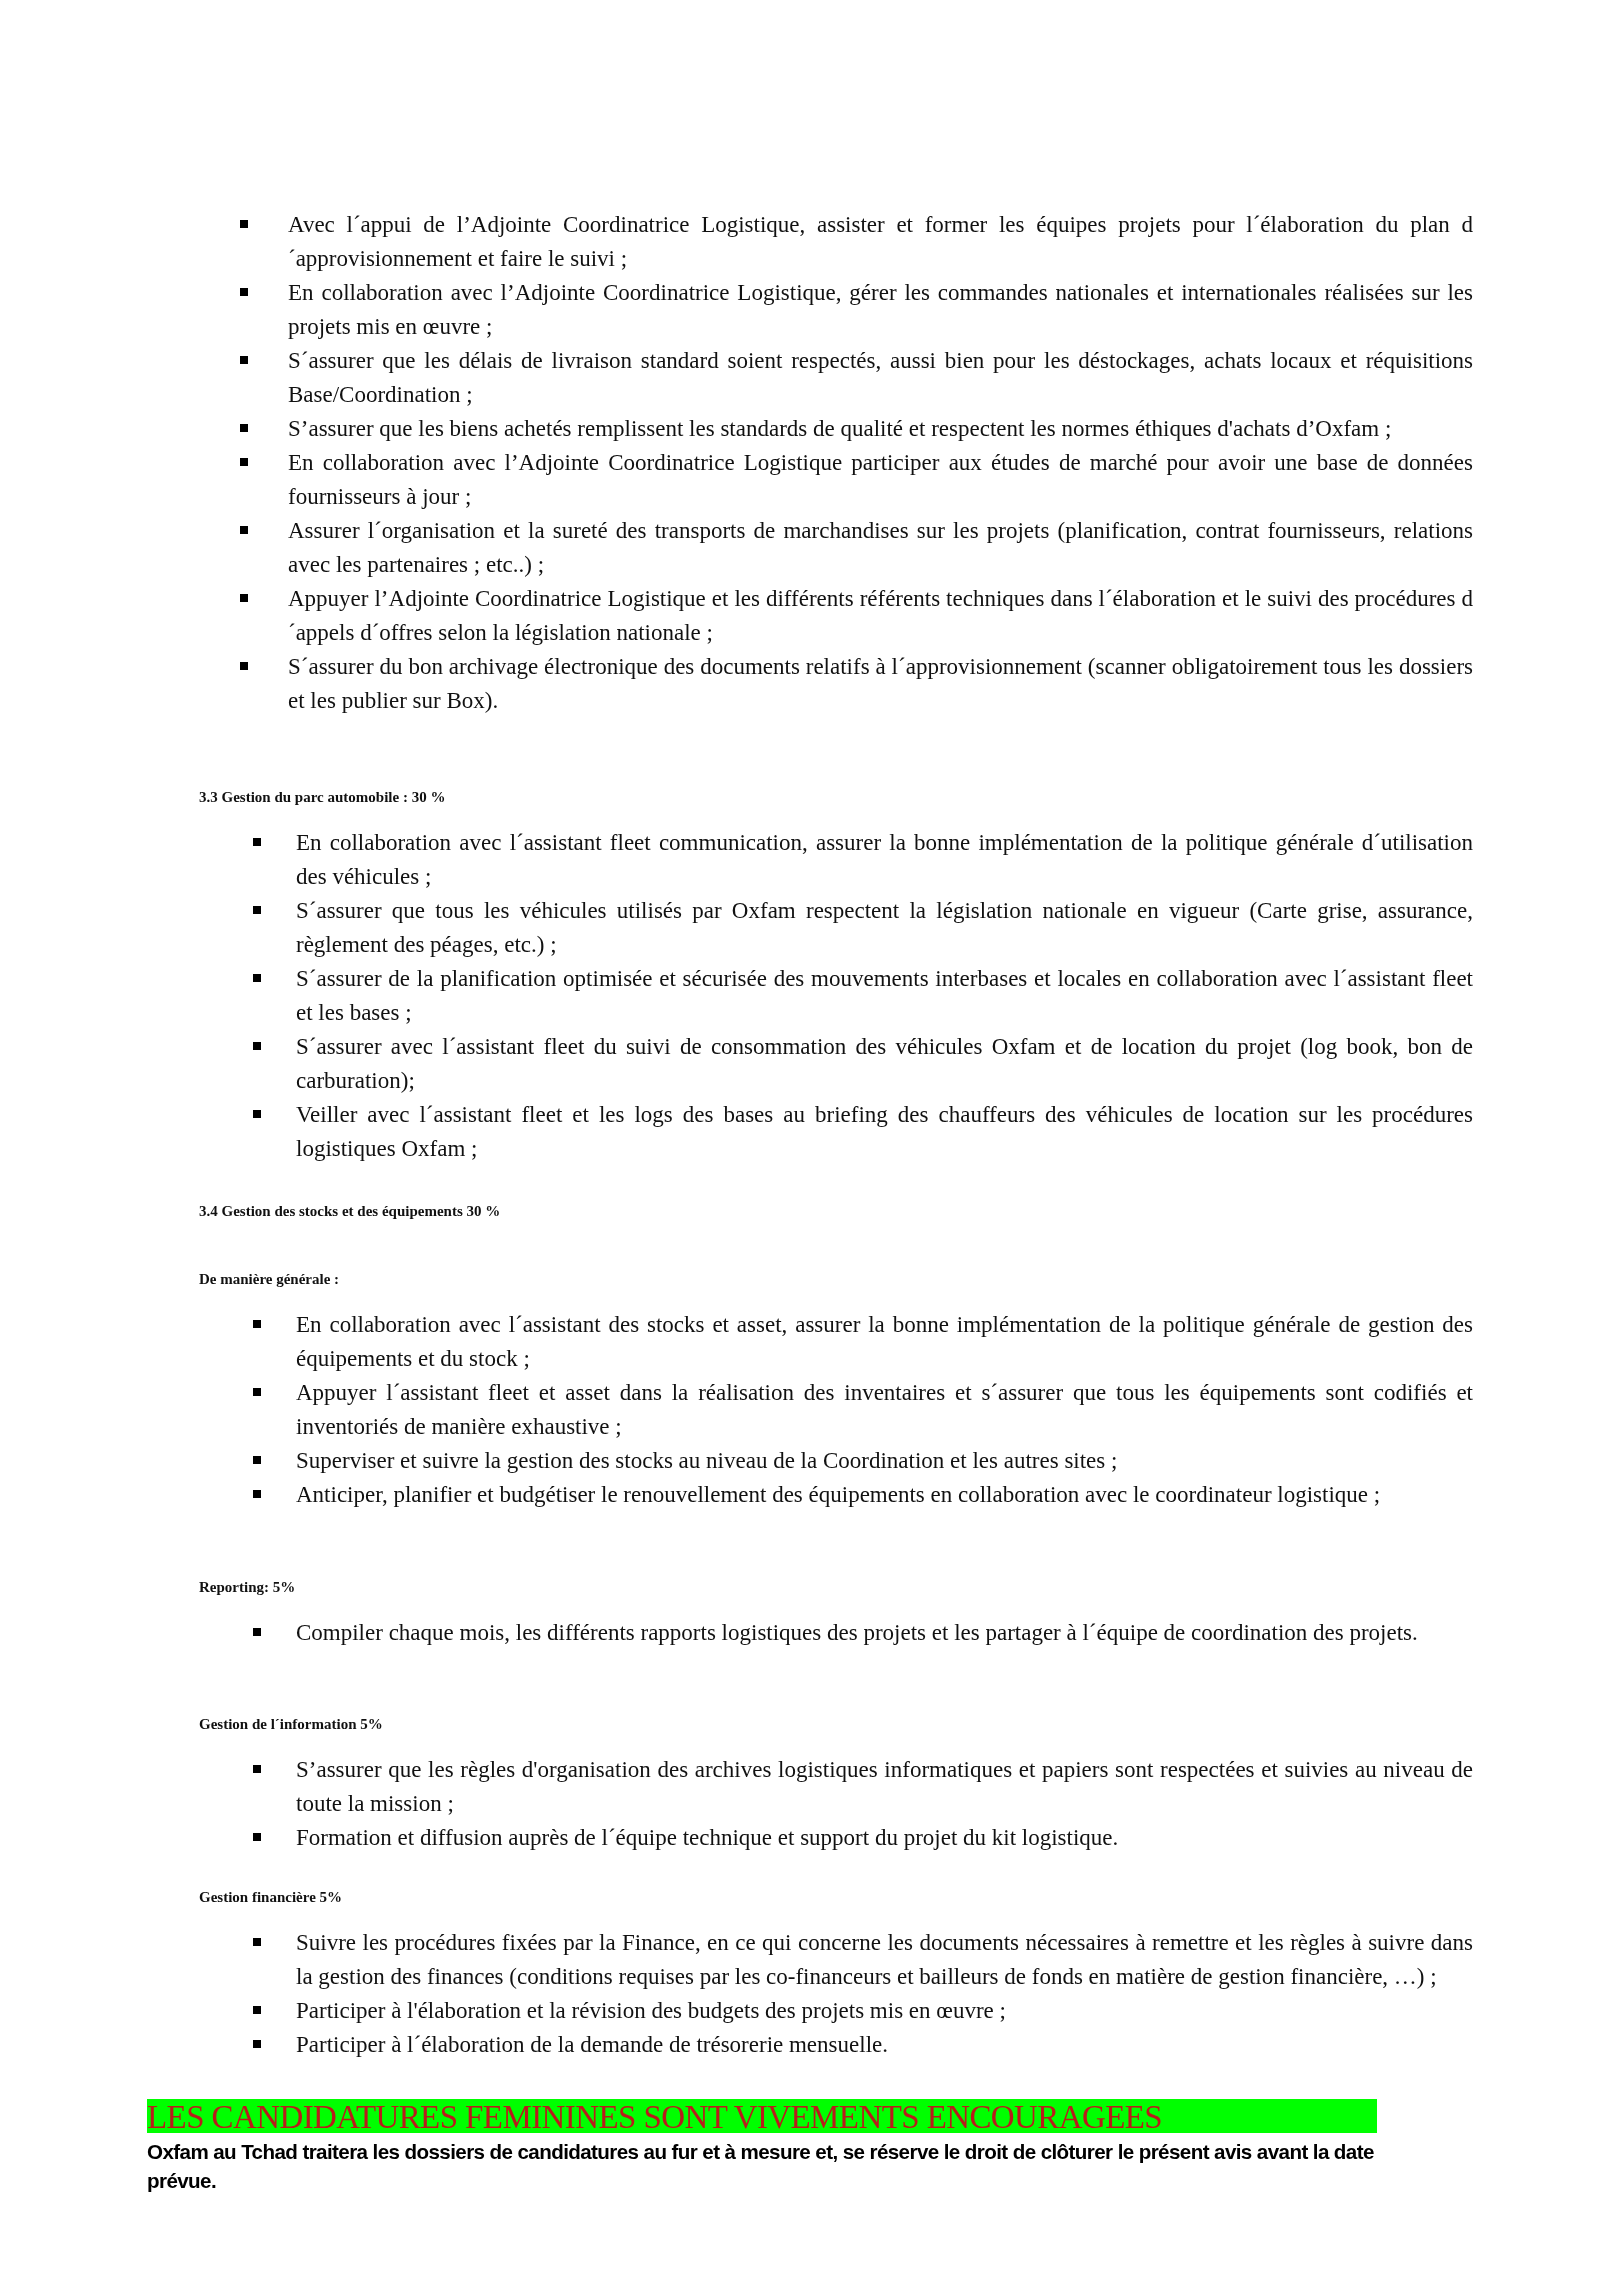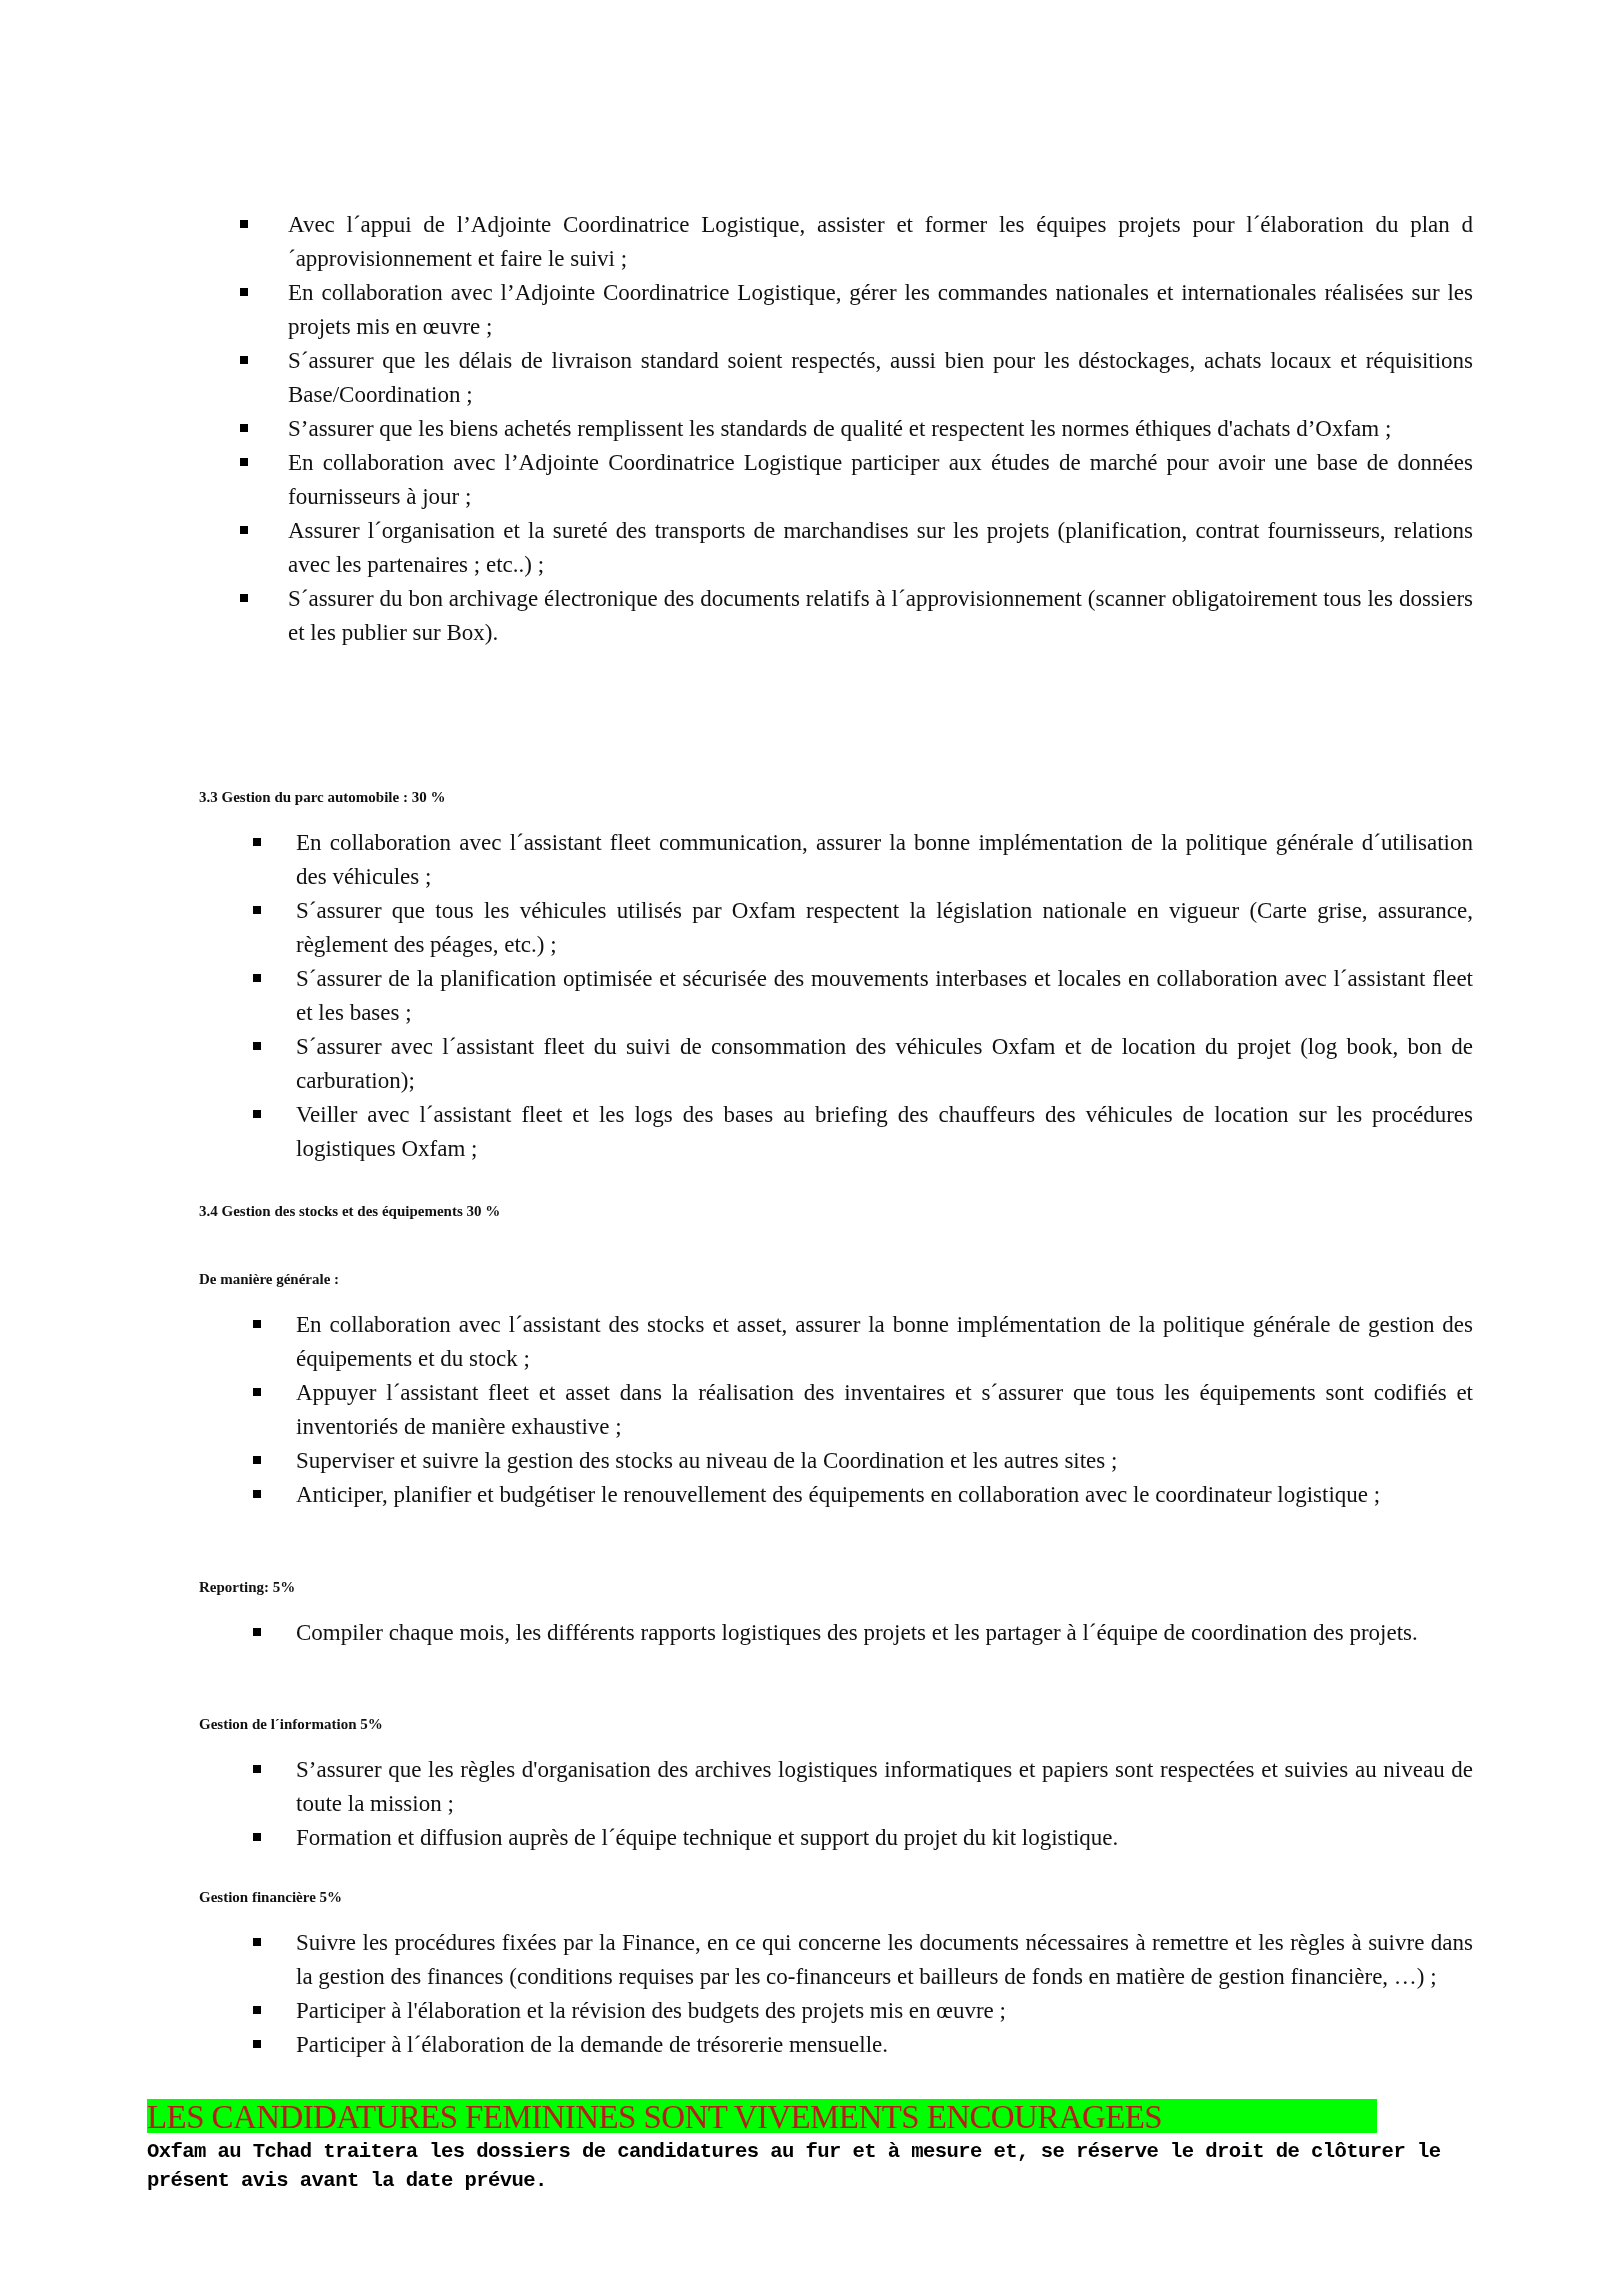--- a/index.html
+++ b/index.html
@@ -92,41 +92,42 @@
   .banner span {
     display: inline-block;
     transform: scaleX(0.97);
     transform-origin: left center;
   }
   .closing {
     position: absolute;
     left: 147px;
     top: 2137px;
     width: 1294px;
-    font-family: Liberation Mono, monospace;
+    font-family: Liberation Sans, sans-serif;
     font-weight: bold;
     font-size: 20.6px;
     line-height: 29px;
     color: #000;
     letter-spacing: -0.6px;
   }
 </style>
 </head>
 <body>
 
 <div class="page">
 
   <div id="block-intro" class="body-text">
     <ul class="bullets">
       <li><span class="bullet-icon"></span><span>Avec l´appui de l’Adjointe Coordinatrice Logistique, assister et former les équipes projets pour l´élaboration du plan d´approvisionnement et faire le suivi ;</span></li>
       <li><span class="bullet-icon"></span><span>En collaboration avec l’Adjointe Coordinatrice Logistique, gérer les commandes nationales et internationales réalisées sur les projets mis en œuvre ;</span></li>
       <li><span class="bullet-icon"></span><span>S´assurer que les délais de livraison standard soient respectés, aussi bien pour les déstockages, achats locaux et réquisitions Base/Coordination ;</span></li>
       <li><span class="bullet-icon"></span><span>S’assurer que les biens achetés remplissent les standards de qualité et respectent les normes éthiques d'achats d’Oxfam ;</span></li>
       <li><span class="bullet-icon"></span><span>En collaboration avec l’Adjointe Coordinatrice Logistique participer aux études de marché pour avoir une base de données fournisseurs à jour ;</span></li>
       <li><span class="bullet-icon"></span><span>Assurer l´organisation et la sureté des transports de marchandises sur les projets (planification, contrat fournisseurs, relations avec les partenaires ; etc..) ;</span></li>
+      <li><span class="bullet-icon"></span><span>Appuyer l’Adjointe Coordinatrice Logistique et les différents référents techniques dans l´élaboration et le suivi des procédures d´appels d´offres selon la législation nationale ;</span></li>
       <li><span class="bullet-icon"></span><span>S´assurer du bon archivage électronique des documents relatifs à l´approvisionnement (scanner obligatoirement tous les dossiers et les publier sur Box).</span></li>
     </ul>
   </div>
 
   <div id="section-33" class="section body-text">
     <h3 class="section-heading">3.3 Gestion du parc automobile : 30 %</h3>
     <ul class="bullets">
       <li><span class="bullet-icon"></span><span>En collaboration avec l´assistant fleet communication, assurer la bonne implémentation de la politique générale d´utilisation des véhicules ;</span></li>
       <li><span class="bullet-icon"></span><span>S´assurer que tous les véhicules utilisés par Oxfam respectent la législation nationale en vigueur (Carte grise, assurance, règlement des péages, etc.) ;</span></li>
       <li><span class="bullet-icon"></span><span>S´assurer de la planification optimisée et sécurisée des mouvements interbases et locales en collaboration avec l´assistant fleet et les bases ;</span></li>

